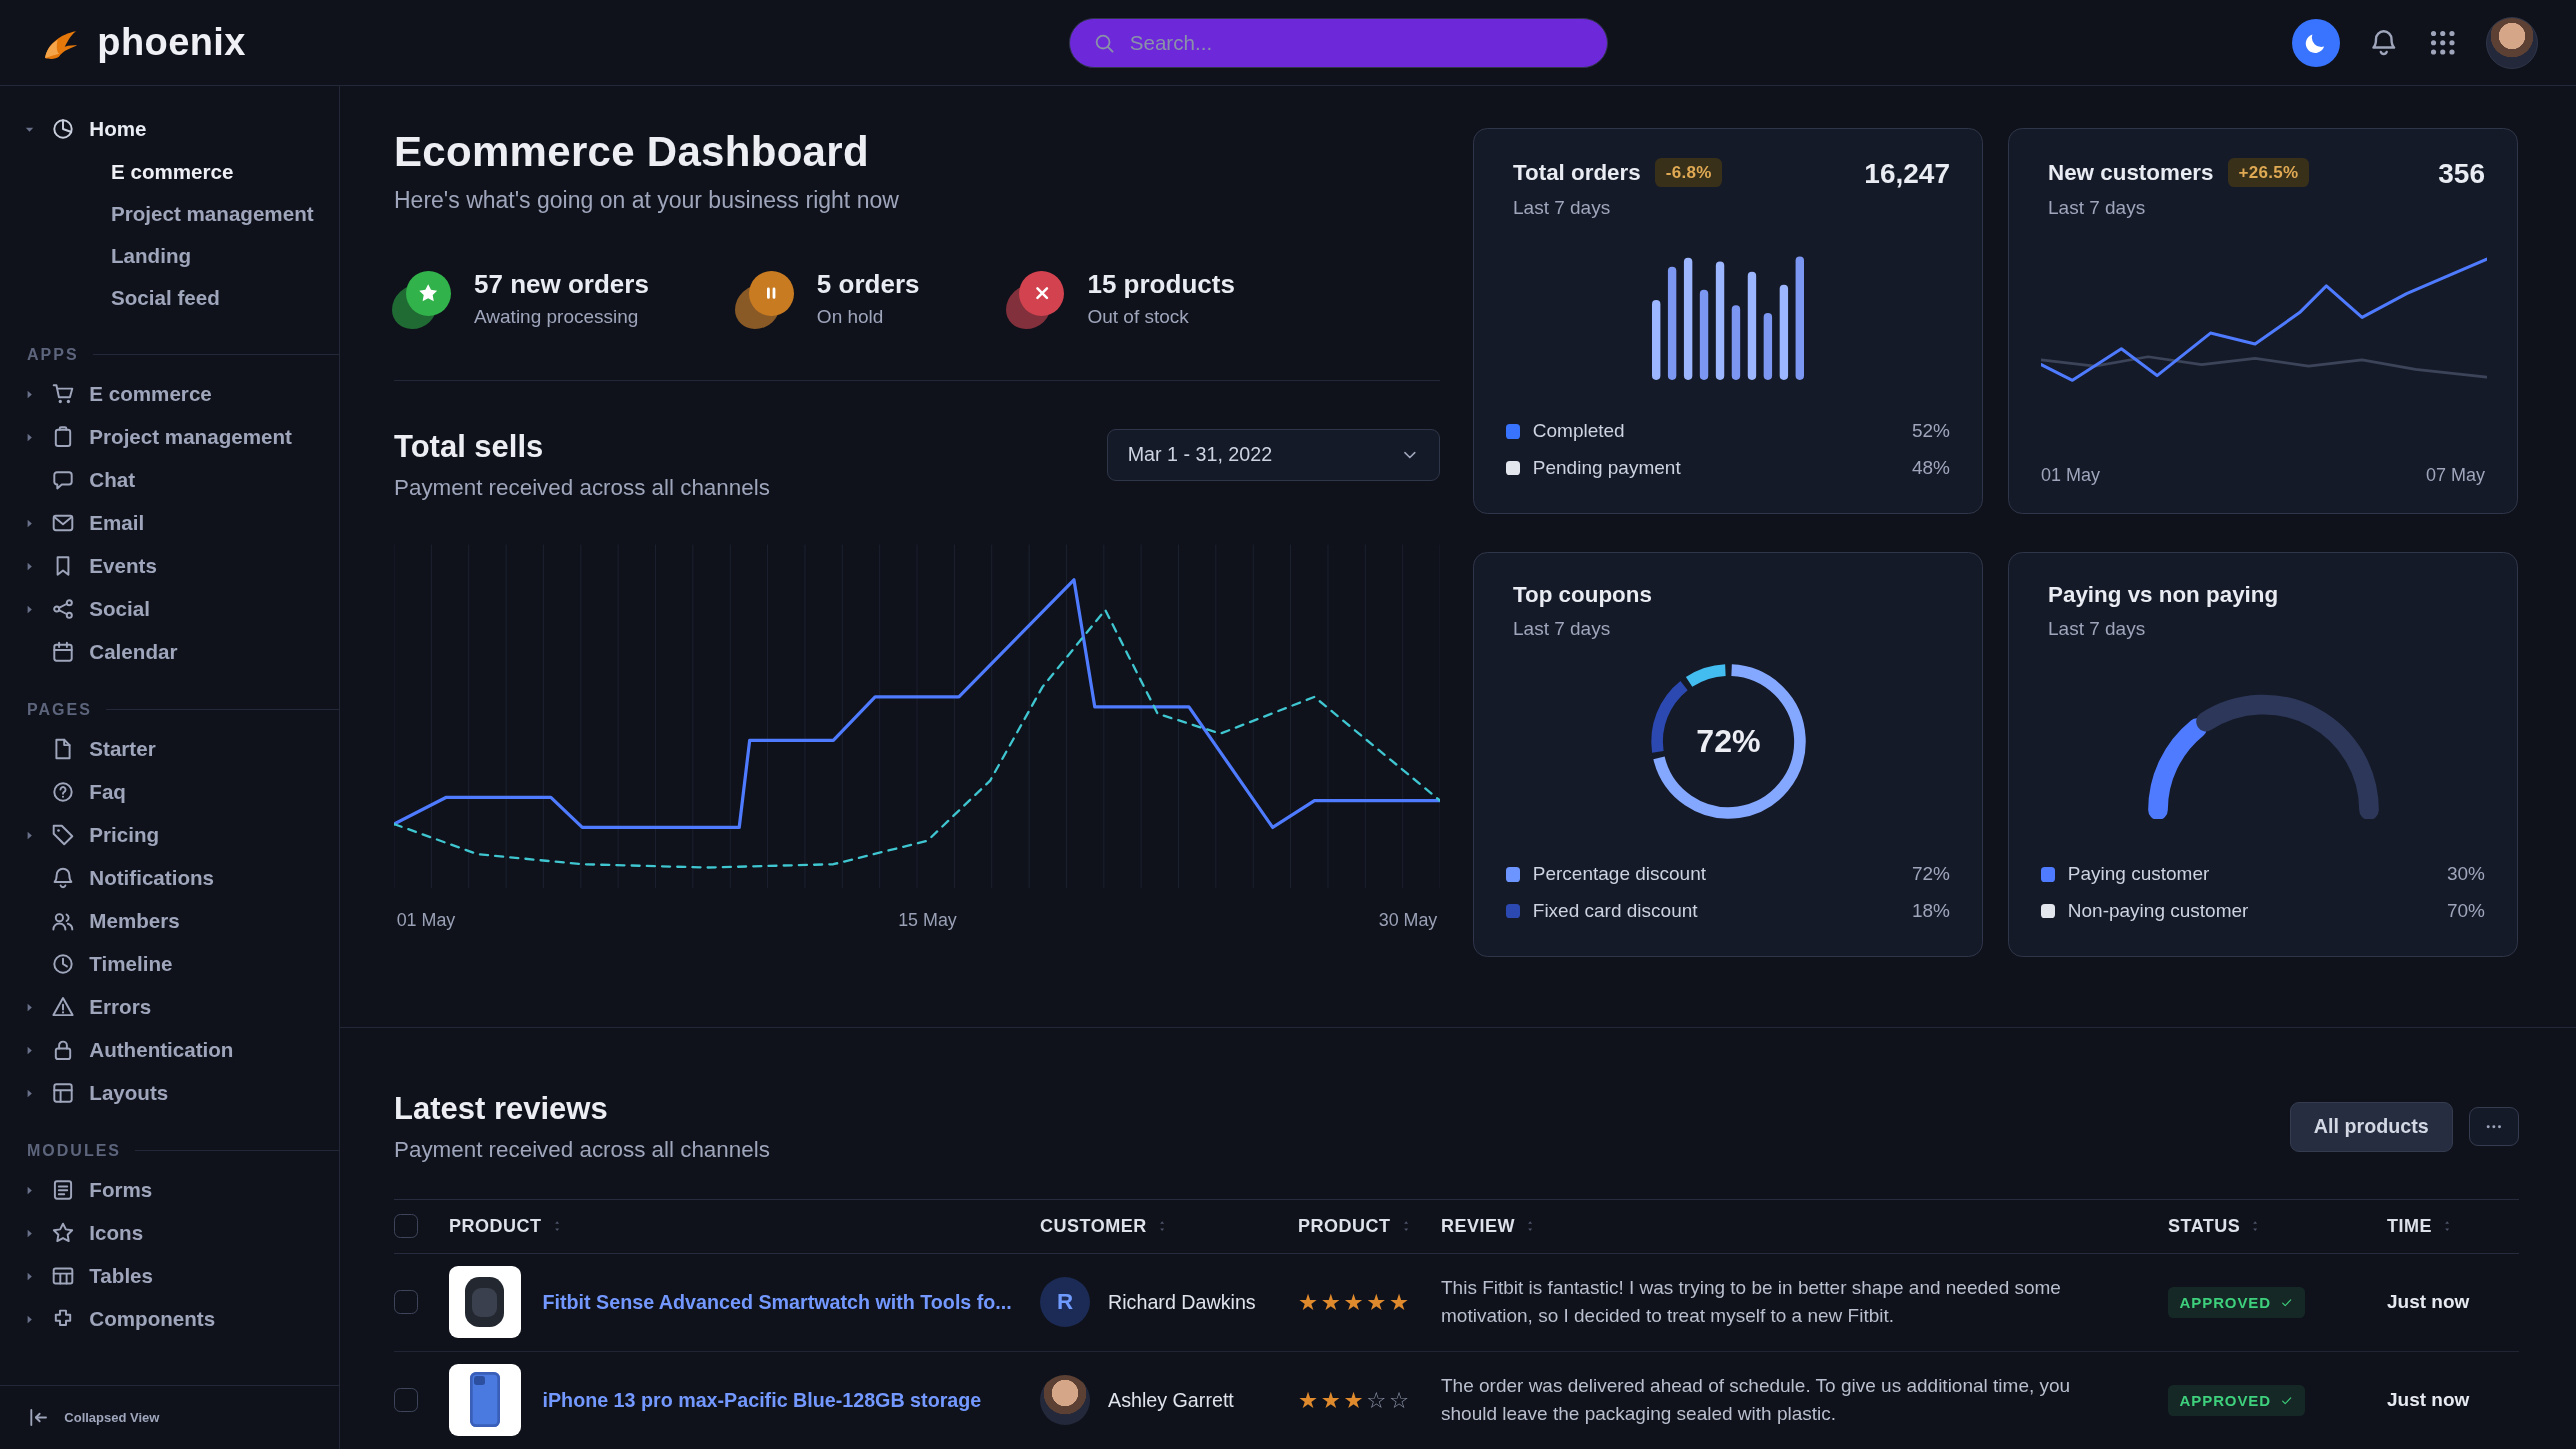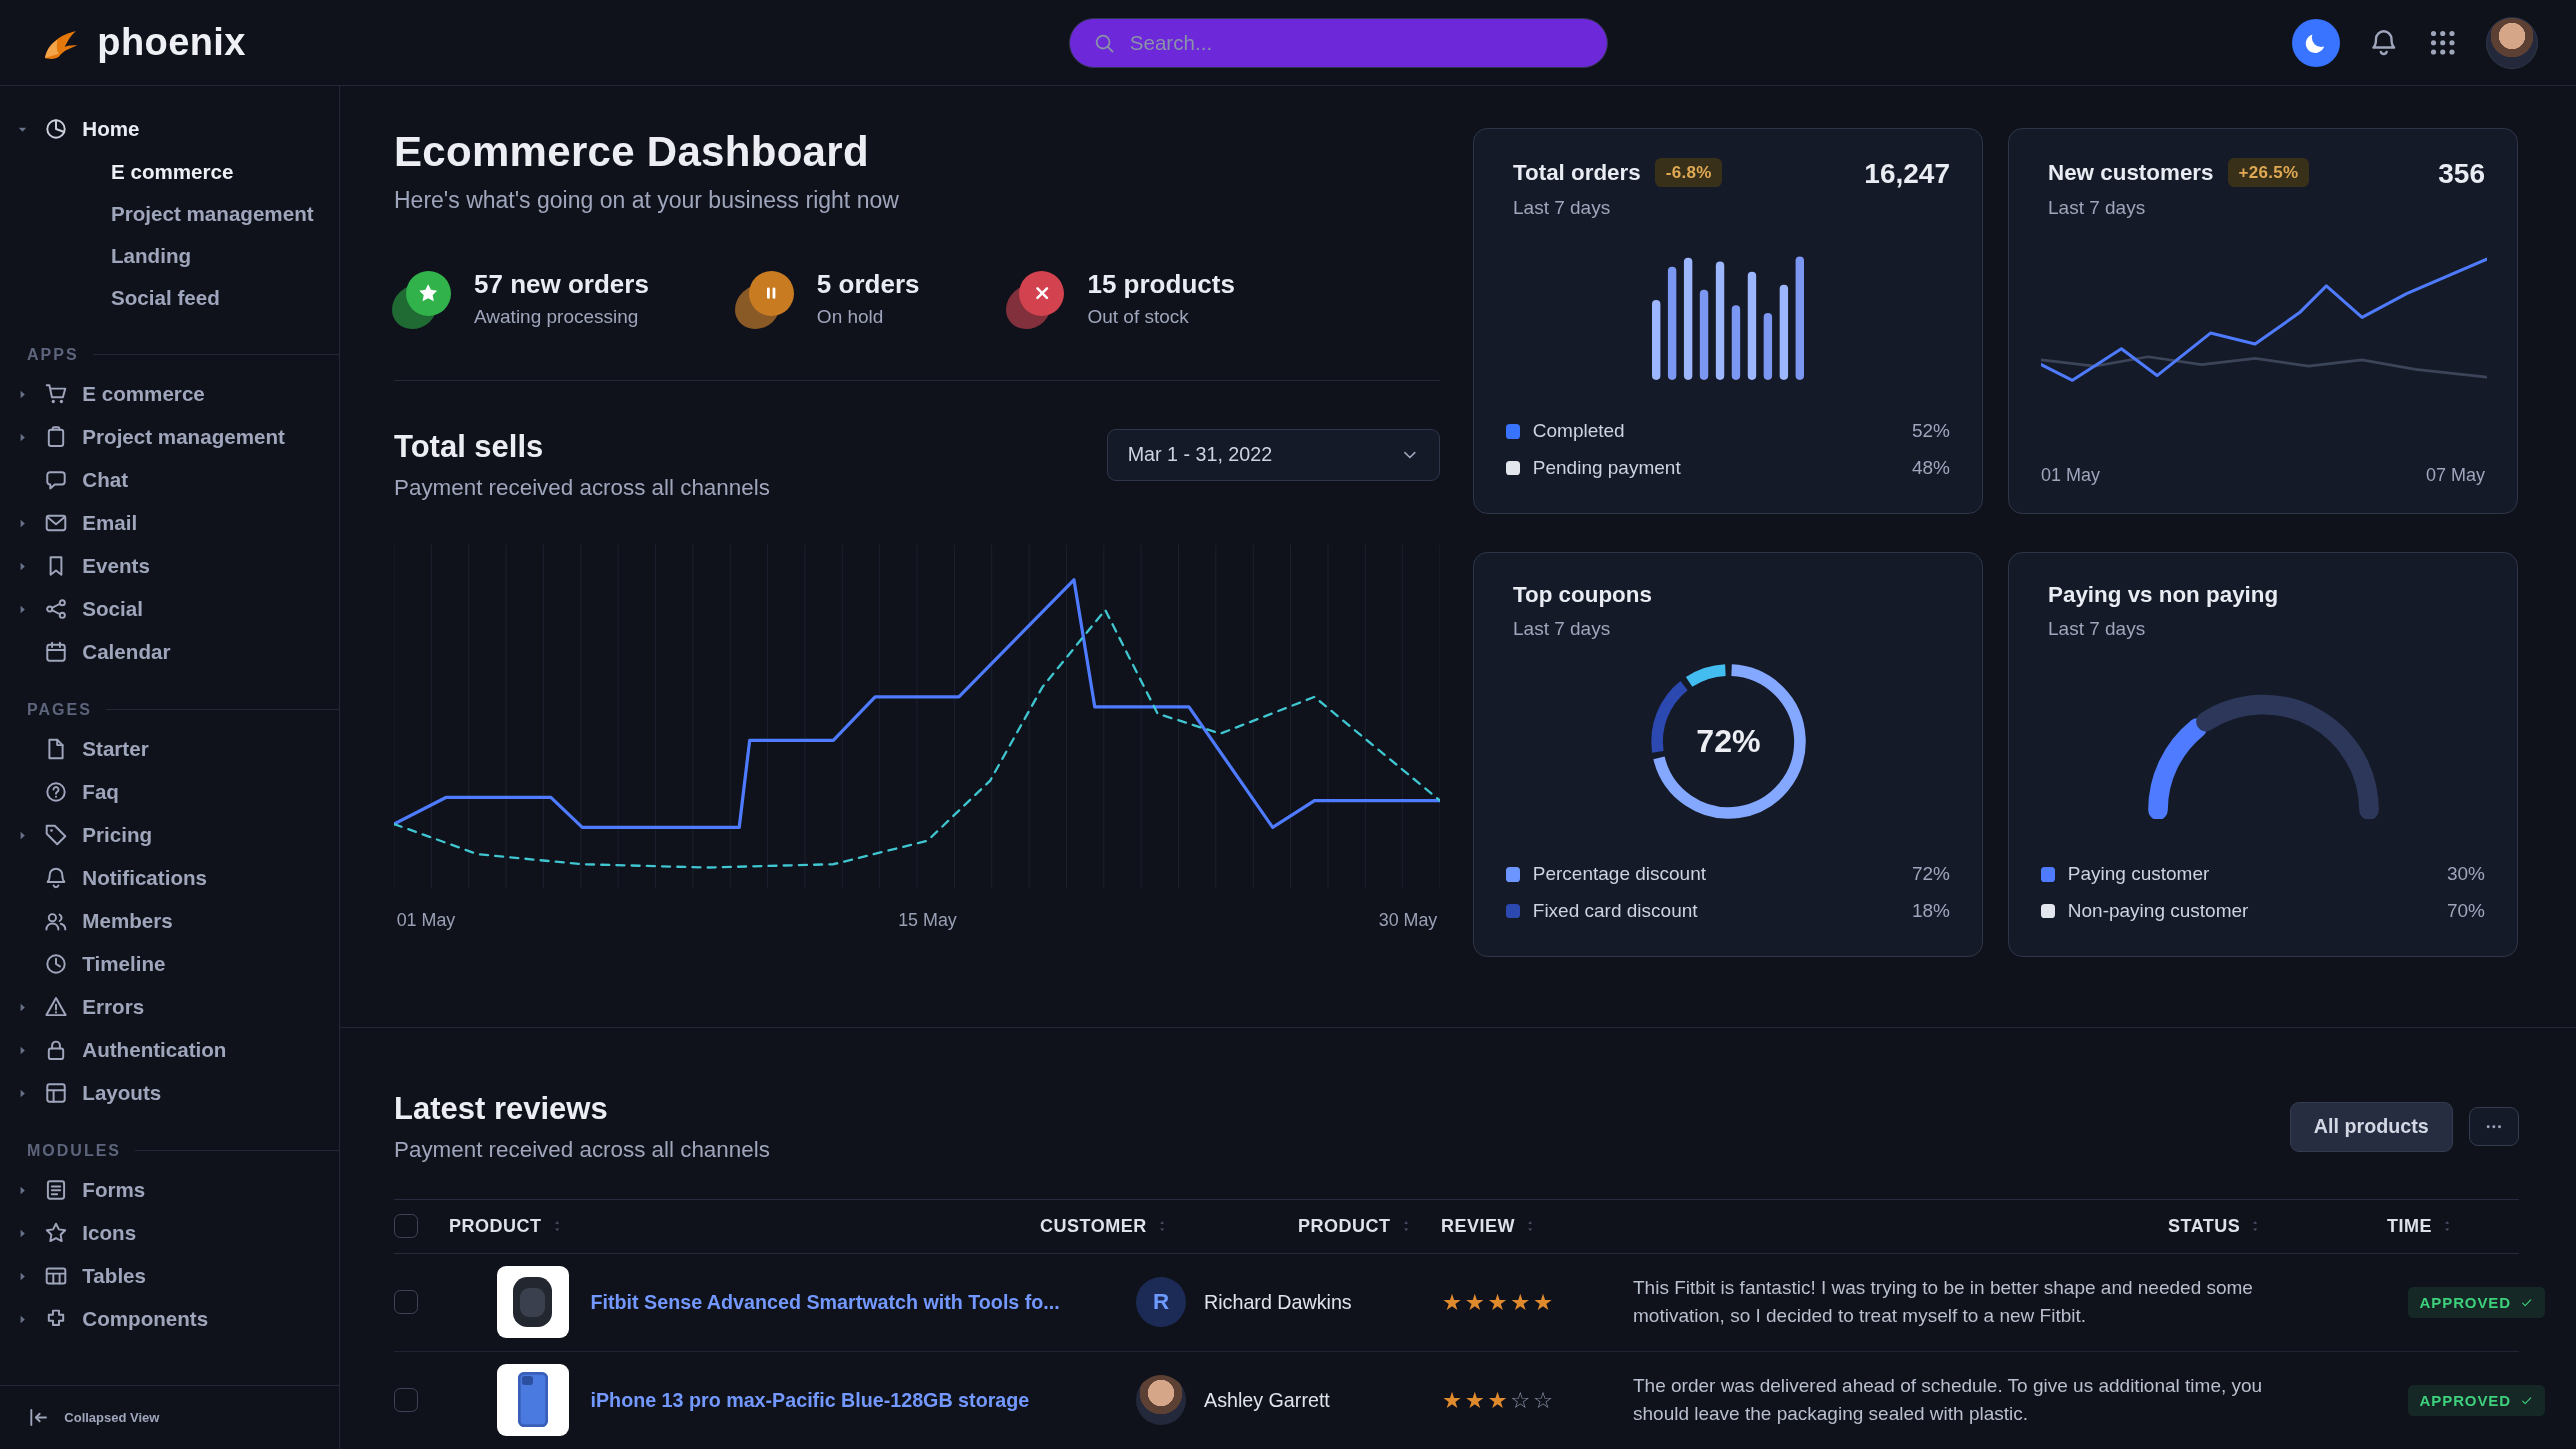--- a/index.html
+++ b/index.html
@@ -21,21 +21,21 @@
   .theme-toggle{width:48px;height:48px;border-radius:50%;background:#3874ff;border:none;display:flex;align-items:center;justify-content:center;color:#fff;cursor:pointer;}
   .theme-toggle [data-icon]{font-size:26px;}
   .icon-btn{background:none;border:none;color:#9fa6bc;cursor:pointer;display:flex;}
   .icon-btn [data-icon]{font-size:29.5px;}
   .nav-avatar{width:52px;height:52px;border-radius:50%;cursor:pointer;background:radial-gradient(circle at 50% 36%,#d6a689 0 32%,#5b4033 33% 52%,#23283a 53%);border:0.9px solid #2f3649;}
 
   
   .layout{display:flex;height:1363px;}
   .sidebar{width:340px;flex:none;border-right:0.9px solid #222838;display:flex;flex-direction:column;padding-top:21.5px;background:#0f121b;}
   .side-scroll{flex:1;overflow:hidden;}
-  .side-item{display:flex;align-items:center;height:43px;padding:0 18px 0 15px;font-size:20.6px;font-weight:600;color:#9fa6bc;cursor:pointer;white-space:nowrap;}
+  .side-item{display:flex;align-items:center;height:43px;padding:0 18px 0 22px;font-size:20.6px;font-weight:600;color:#9fa6bc;cursor:pointer;white-space:nowrap;}
   .side-item .caret{width:29px;display:flex;font-size:15px;color:#69718a;flex:none;}
   .side-item .mi{font-size:24px;margin-right:14.3px;display:flex;flex:none;}
   .side-item.top{color:#c9cfdd;}
   .side-item.top .lbl{color:#e9ecf3;}
   .side-subitem{height:42px;display:flex;align-items:center;padding-left:111px;font-size:20.6px;font-weight:600;color:#9fa6bc;cursor:pointer;}
   .side-subitem.active{color:#eef0f6;}
   .side-section{display:flex;align-items:center;gap:14.3px;margin:27px 0 9px;padding-left:27px;font-size:16px;font-weight:700;letter-spacing:2px;color:#5d657c;}
   .side-section:after{content:"";flex:1;height:0.9px;background:#222838;}
   .side-footer{height:64px;border-top:0.9px solid #222838;display:flex;align-items:center;gap:14.3px;padding-left:27px;font-size:13px;font-weight:600;color:#9fa6bc;cursor:pointer;flex:none;}
   .side-footer [data-icon]{font-size:23px;}
@@ -94,21 +94,21 @@
   .search-box [data-icon]{font-size:21.5px;}
   .search-box input{flex:1;background:transparent;border:0;outline:0;color:#dfe3ec;font-family:inherit;font-size:19.7px;}
   .search-box input::placeholder{color:#8a92a8;}
   .btn{height:50px;padding:0 23px;border-radius:9px;border:0.9px solid #353c50;background:#262d40;color:#d3d8e4;font-size:19.7px;font-weight:600;font-family:inherit;cursor:pointer;}
   .btn.more{background:#151a28;color:#9fa6bc;height:39px;padding:0 14.3px;display:flex;align-items:center;}
   .btn.more [data-icon]{font-size:19.7px;}
 
   .table{margin-top:36px;}
   .t-row{display:flex;align-items:center;}
   .t-head{height:55px;border-top:0.9px solid #262c3d;border-bottom:0.9px solid #262c3d;}
-  .t-body .t-row{height:98px;border-bottom:0.9px solid #1f2534;gap:48px;}
+  .t-body .t-row{height:98px;border-bottom:0.9px solid #1f2534;}
   .cell{display:flex;align-items:center;}
   .c-check{width:55px;flex:none;}
   .c-product{width:591px;flex:none;padding-right:21.5px;}
   .c-customer{width:258px;flex:none;}
   .c-rating{width:143px;flex:none;}
   .c-review{width:727px;flex:none;padding-right:43px;}
   .c-status{width:219px;flex:none;}
   .c-time{flex:1;}
   .th{font-size:18px;font-weight:700;color:#dde1ea;letter-spacing:0.5px;}
   .sorter{font-size:14.3px;color:#5d657c;margin-left:8px;}

